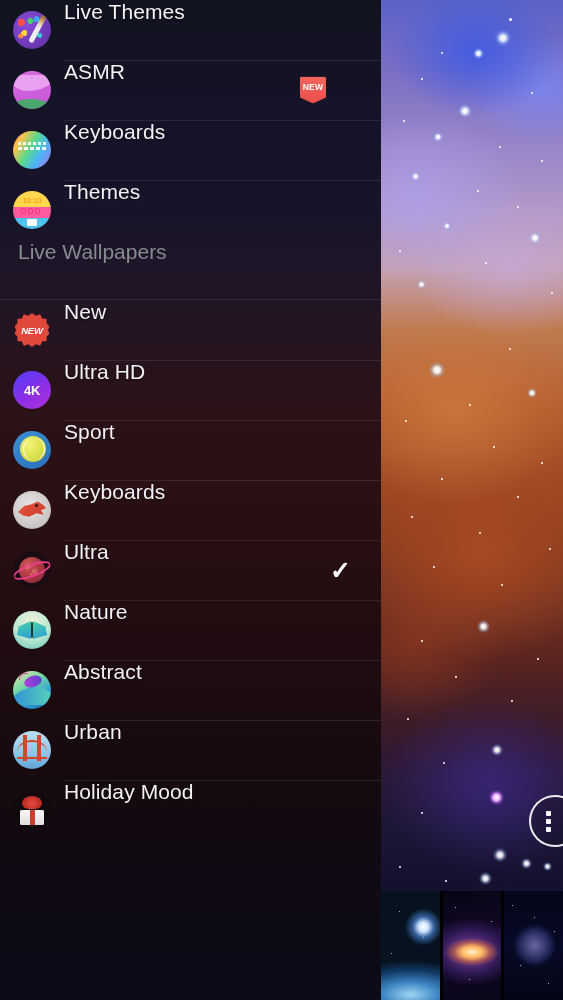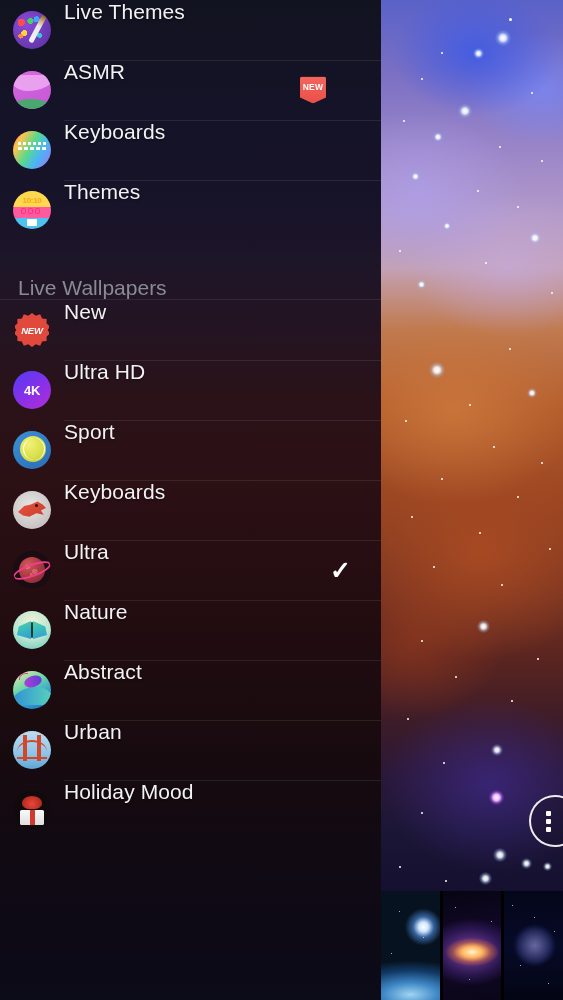--- a/index.html
+++ b/index.html
@@ -108,21 +108,21 @@
   .badge-new{
     position:absolute; right:55px; top:50%; transform:translateY(-50%);
     width:26px; height:27px; font-size:8.5px; font-weight:700; color:#fff;
     background:linear-gradient(180deg,#f2665d 0%,#ea4f49 100%);
     display:flex; align-items:flex-start; justify-content:center;
     padding-top:5px; letter-spacing:.3px;
     clip-path:polygon(0 0,100% 0,100% 78%,50% 100%,0 78%);
     border-radius:2px 2px 0 0;
   }
   .section-header{
-    height:60px; display:flex; align-items:flex-end; position:relative;
+    height:60px; display:flex; align-items:flex-start; position:relative;
   }
   .section-header .divider{
     position:absolute; left:0px; right:0; bottom:0; height:1px;
     background:rgba(255,255,255,.085);
   }
   .section-header span{
     padding-left:18px; color:#8a8a93; font-size:21px; font-weight:400;
   }
 
   

